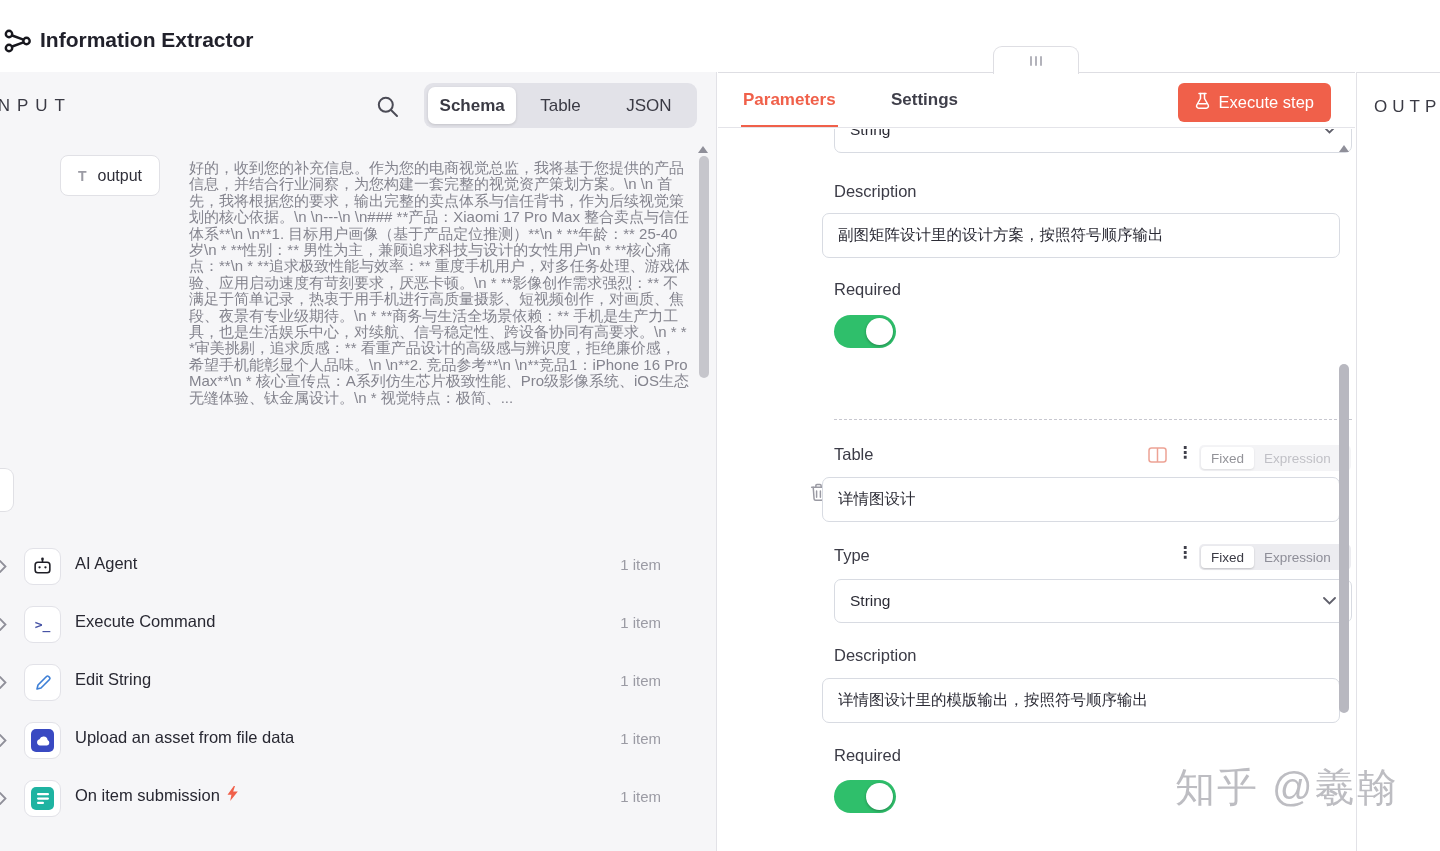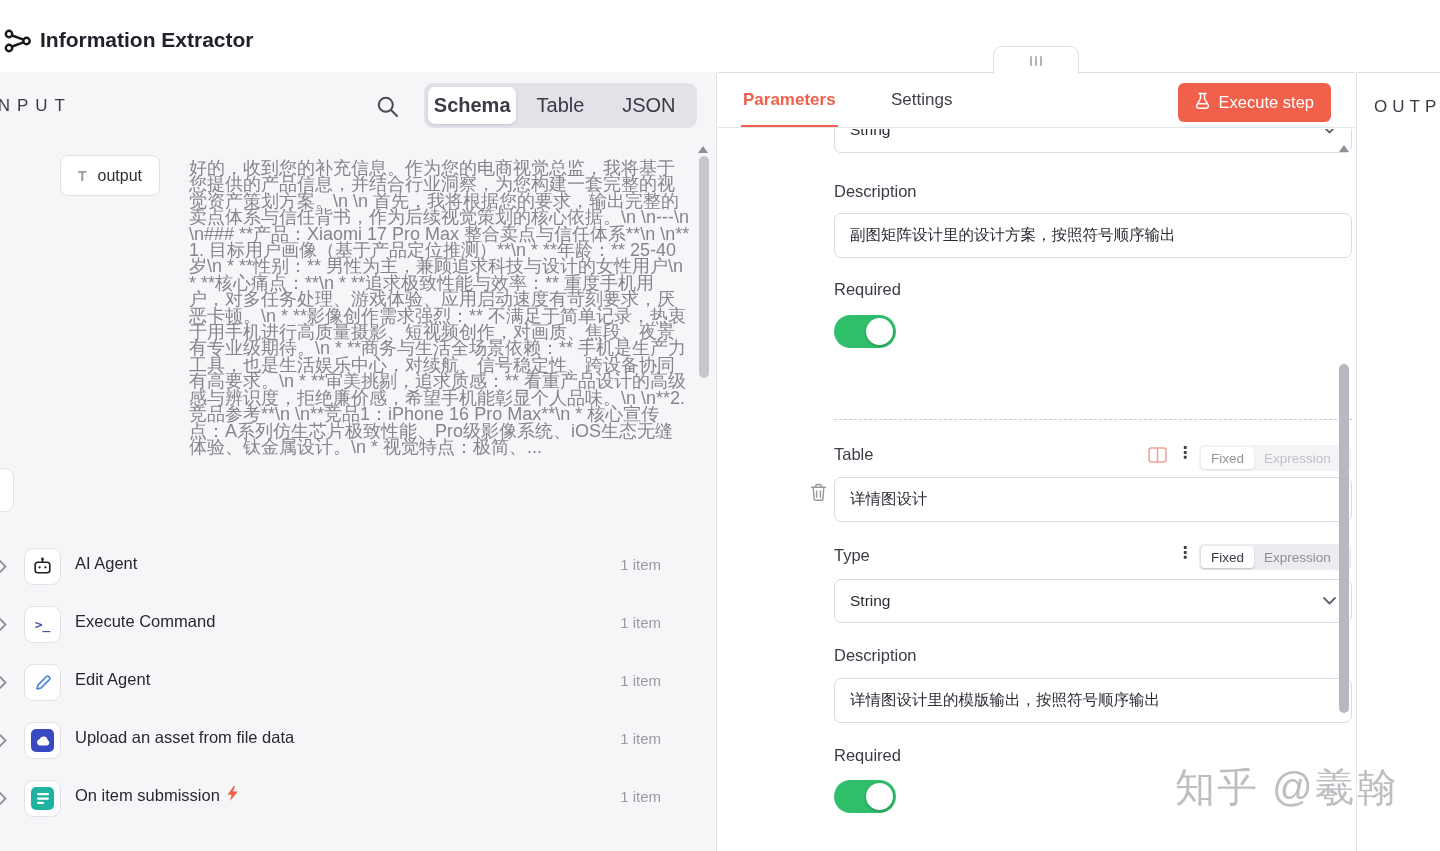--- a/index.html
+++ b/index.html
@@ -12,30 +12,30 @@
   .app-icon { position: absolute; left: 3px; top: 26px; }
   .app-title { position: absolute; left: 40px; top: 28px; font-size: 21px; font-weight: 600; color: #21212b; }
 
   
   .left-panel { position: absolute; left: 0; top: 72px; bottom: 0; width: 717px;
                 background: #f6f6f8; border-right: 1px solid #e2e2e7; }
   .lp-title { position: absolute; left: -14px; top: 24px; font-size: 17px; letter-spacing: 7px; color: #3a3a44; white-space: nowrap; }
   .search-btn { position: absolute; left: 376px; top: 23px; width: 24px; height: 24px; cursor: pointer; }
   .seg-tabs { position: absolute; left: 424px; top: 11px; width: 273px; height: 45px; background: #e2e2e8;
               border-radius: 9px; display: flex; padding: 4px; }
-  .seg-tab { flex: 1; display: flex; align-items: center; justify-content: center; font-size: 20px;
+  .seg-tab { flex: 1; display: flex; align-items: center; justify-content: center; font-size: 17px;
              color: #3a3a44; border-radius: 7px; cursor: pointer; }
   .seg-tab.active { background: #fff; font-weight: 700; box-shadow: 0 1px 3px rgba(0,0,0,.14); }
 
   .schema-pill { position: absolute; left: 60px; top: 83px; height: 41px; background: #fff;
                  border: 1px solid #e1e1e6; border-radius: 8px; display: flex; align-items: center;
                  gap: 11px; padding: 0 17px; cursor: pointer; }
   .type-glyph { font-size: 14px; color: #9b9ba4; font-weight: 600; }
   .pill-key { font-size: 16px; color: #2e2e38; }
-  .schema-value { position: absolute; left: 189px; top: 88px; width: 501px; font-size: 18px;
+  .schema-value { position: absolute; left: 189px; top: 88px; width: 501px; font-size: 15px;
                   line-height: 16.4px; color: #84848e; word-break: break-all; }
 
   .node-row { position: absolute; left: 0; width: 698px; height: 58px; cursor: pointer; }
   .row-chevron { position: absolute; left: -1px; top: 22px; }
   .node-icon { position: absolute; left: 24px; top: 11px; width: 37px; height: 37px; background: #fff;
                border: 1px solid #e2e2e8; border-radius: 9px; display: flex; align-items: center; justify-content: center; }
   .node-name { position: absolute; left: 75px; top: 17px; font-size: 16.5px; color: #282832;
                display: flex; align-items: center; gap: 7px; white-space: nowrap; }
   .node-count { position: absolute; right: 37px; top: 19px; font-size: 15px; color: #9b9ba4; }
   .icon-chip { width: 23px; height: 23px; border-radius: 5px; display: flex; align-items: center; justify-content: center; }
@@ -52,28 +52,28 @@
   .right-panel { position: absolute; left: 718px; top: 72px; bottom: 0; width: 637px;
                  background: #fff; border-top: 1px solid #dedee3; }
   .drag-handle { position: absolute; left: 275px; top: -27px; width: 86px; height: 28px; background: #fff;
                  border: 1px solid #deded e3; border: 1px solid #dedee3; border-bottom: none;
                  border-radius: 9px 9px 0 0; display: flex; align-items: center; justify-content: center;
                  gap: 3px; z-index: 4; cursor: grab; }
   .drag-handle i { width: 2px; height: 10px; background: #b3b3bb; border-radius: 1px; }
   .rp-header { position: absolute; top: 0; left: 0; right: 0; height: 55px; border-bottom: 1px solid #e4e4e9; background: #fff; }
   .rp-tab { position: absolute; top: 0; height: 54px; display: flex; align-items: center; font-size: 17px; cursor: pointer; }
   .rp-tab.params { left: 23px; color: #f0604a; font-weight: 600; box-shadow: inset 0 -2px 0 #f0604a; padding: 0 2px; }
-  .rp-tab.settings { left: 173px; color: #3f3f4a; font-weight: 400; }
+  .rp-tab.settings { left: 173px; color: #3f3f4a; font-weight: 700; }
   .execute-btn { position: absolute; right: 24px; top: 10px; height: 39px; padding: 9px 17px; background: #f0604a;
                  border: none; border-radius: 6px; color: #fff; font-size: 16.5px; font-weight: 500;
                  display: flex; align-items: center; gap: 9px; cursor: pointer; font-family: inherit; }
 
   .rp-content { position: absolute; left: 0; top: 56px; right: 0; bottom: 0; overflow: hidden; margin-left: 44px; }
   .fld-label { position: absolute; left: 72px; font-size: 16.5px; color: #3b3b46; }
-  .text-input { position: absolute; left: 72px; width: 518px; height: 45px; border: 1px solid #d8dbe2;
+  .text-input { position: absolute; left: 60px; width: 518px; height: 45px; border: 1px solid #d8dbe2;
                 border-radius: 7px; padding: 0 15px; font-size: 15.5px; color: #2b2b35; background: #fff;
                 font-family: inherit; outline: none; }
   .select-box { position: absolute; left: 72px; width: 518px; height: 44px; border: 1px solid #d8dbe2;
                 border-radius: 7px; padding: 0 15px; font-size: 15.5px; color: #2b2b35; background: #fff;
                 display: flex; align-items: center; justify-content: space-between; cursor: pointer; }
   .toggle { position: absolute; left: 72px; width: 62px; height: 33px; border-radius: 17px; background: #2fbf6b; cursor: pointer; }
   .toggle-knob { position: absolute; right: 3px; top: 3px; width: 27px; height: 27px; border-radius: 50%;
                  background: #fff; box-shadow: 0 1px 3px rgba(0,0,0,.3); }
   .dashed-divider { position: absolute; left: 72px; width: 518px; border-top: 1px dashed #c8c8d0; }
   .seg-fe { position: absolute; width: 152px; height: 26px; background: #ececf0; border-radius: 5px;
@@ -175,21 +175,21 @@
         <svg width="8" height="13" viewBox="0 0 8 13" fill="none" stroke="#8f8f99" stroke-width="1.8" stroke-linecap="round">
             <polyline points="1,1 6.5,6.5 1,12"></polyline>
           </svg>
       </span>
       <span class="node-icon">
         <svg width="18" height="18" viewBox="0 0 18 18" fill="none" stroke="#3d7fd6" stroke-width="1.6" stroke-linejoin="round">
           <path d="M3 15l1-4 8.5-8.5a1.5 1.5 0 0 1 2.1 0l.9.9a1.5 1.5 0 0 1 0 2.1L7 14l-4 1z"></path>
         </svg>
       </span>
       <span class="node-name">
-          <span>Edit Agent</span>
+          <span>Edit String</span>
         </span>
       <span class="node-count">1 item</span>
     </div>
 
     <div class="node-row" style="top:639px">
       <span class="row-chevron">
         <svg width="8" height="13" viewBox="0 0 8 13" fill="none" stroke="#8f8f99" stroke-width="1.8" stroke-linecap="round">
             <polyline points="1,1 6.5,6.5 1,12"></polyline>
           </svg>
       </span>

